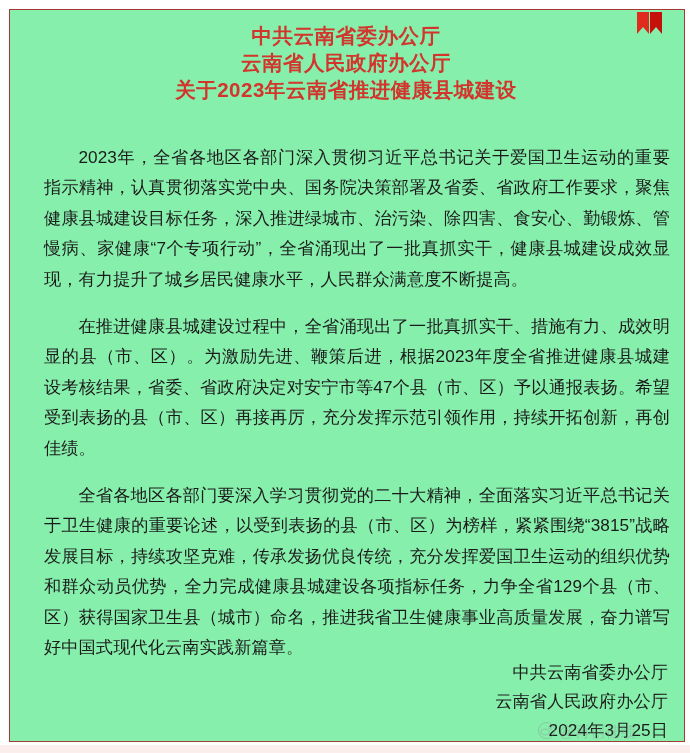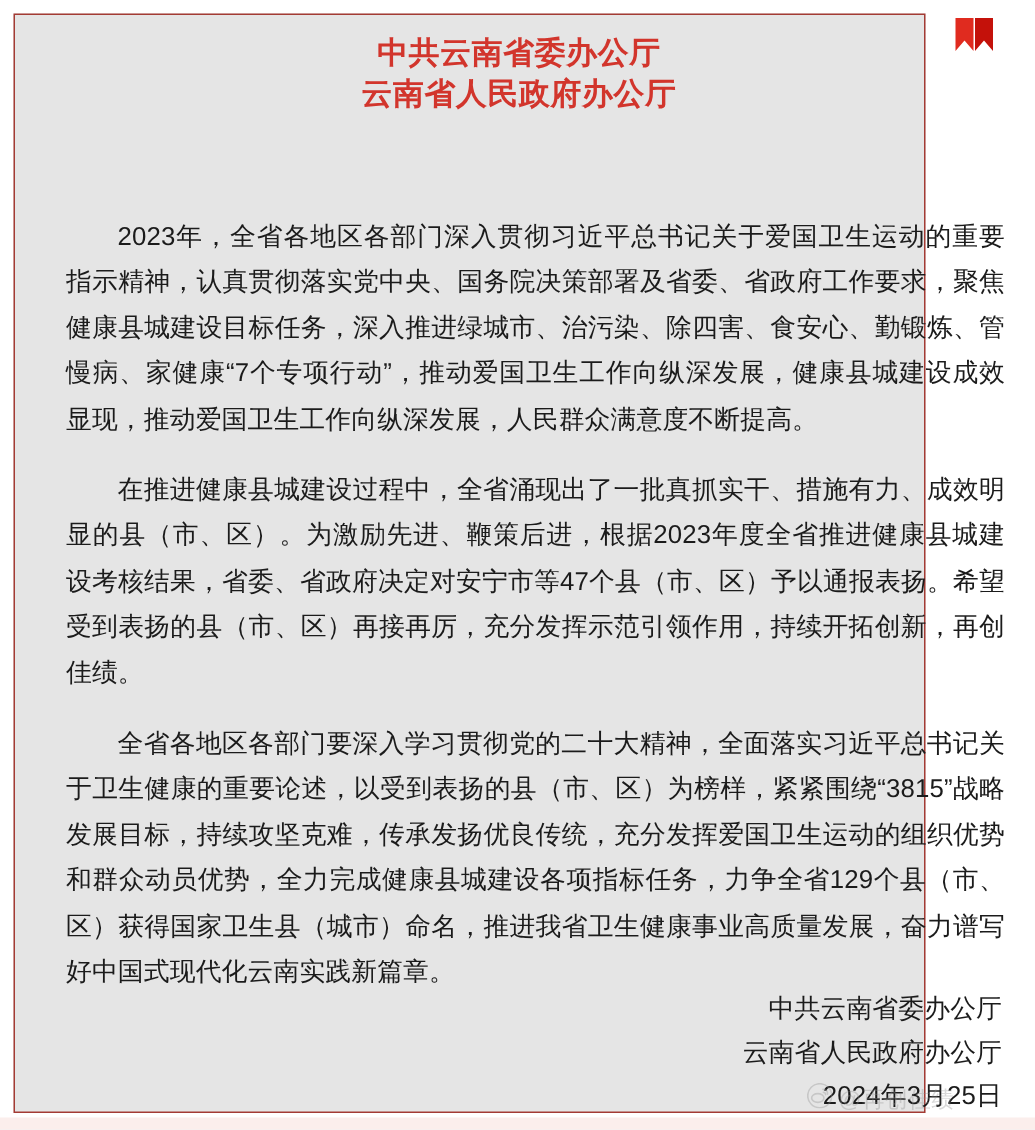--- a/index.html
+++ b/index.html
@@ -12,25 +12,25 @@
     background: #ffffff;
     font-family: "Liberation Sans", "DejaVu Sans", sans-serif;
     overflow: hidden;
   }
 
   
   #doc-card {
     position: absolute;
     left: 9px;
     top: 9px;
-    width: 608px;      
+    width: 676px;      
     height: 733px;
     box-sizing: border-box;
     border: 1.5px solid #a33b34;
-    background: #e5e5e5;
+    background: #86efac;
   }
 
   
   #page-footer-strip {
     position: absolute;
     left: 0;
     top: 745px;
     width: 690px;
     height: 8px;
     background: #fbeeec;
@@ -135,24 +135,25 @@
   <div id="ribbon">
     <svg width="28" height="26" viewBox="0 0 28 26" xmlns="http://www.w3.org/2000/svg">
       <path d="M1 0 H13 V22 L7 15 L1 22 Z" fill="#e02b1f"></path>
       <path d="M14 0 H26 V22 L20 15 L14 22 Z" fill="#c4110a"></path>
     </svg>
   </div>
 
   <div id="title-block">
     <div class="title-line">中共云南省委办公厅</div>
     <div class="title-line">云南省人民政府办公厅</div>
+    <div class="title-line">关于2023年云南省推进健康县城建设</div>
   </div>
 
   <div id="body-block">
-    <p class="para">2023年，全省各地区各部门深入贯彻习近平总书记关于爱国卫生运动的重要指示精神，认真贯彻落实党中央、国务院决策部署及省委、省政府工作要求，聚焦健康县城建设目标任务，深入推进绿城市、治污染、除四害、食安心、勤锻炼、管慢病、家健康“7个专项行动”，推动爱国卫生工作向纵深发展，健康县城建设成效显现，推动爱国卫生工作向纵深发展，人民群众满意度不断提高。</p>
+    <p class="para">2023年，全省各地区各部门深入贯彻习近平总书记关于爱国卫生运动的重要指示精神，认真贯彻落实党中央、国务院决策部署及省委、省政府工作要求，聚焦健康县城建设目标任务，深入推进绿城市、治污染、除四害、食安心、勤锻炼、管慢病、家健康“7个专项行动”，全省涌现出了一批真抓实干，健康县城建设成效显现，有力提升了城乡居民健康水平，人民群众满意度不断提高。</p>
     <p class="para">在推进健康县城建设过程中，全省涌现出了一批真抓实干、措施有力、成效明显的县（市、区）。为激励先进、鞭策后进，根据2023年度全省推进健康县城建设考核结果，省委、省政府决定对安宁市等47个县（市、区）予以通报表扬。希望受到表扬的县（市、区）再接再厉，充分发挥示范引领作用，持续开拓创新，再创佳绩。</p>
     <p class="para">全省各地区各部门要深入学习贯彻党的二十大精神，全面落实习近平总书记关于卫生健康的重要论述，以受到表扬的县（市、区）为榜样，紧紧围绕“3815”战略发展目标，持续攻坚克难，传承发扬优良传统，充分发挥爱国卫生运动的组织优势和群众动员优势，全力完成健康县城建设各项指标任务，力争全省129个县（市、区）获得国家卫生县（城市）命名，推进我省卫生健康事业高质量发展，奋力谱写好中国式现代化云南实践新篇章。</p>
   </div>
 
 
   <div id="signature-block">
     <div class="sig-line">中共云南省委办公厅</div>
     <div class="sig-line">云南省人民政府办公厅</div>
     <div class="sig-line">2024年3月25日</div>
   </div>

